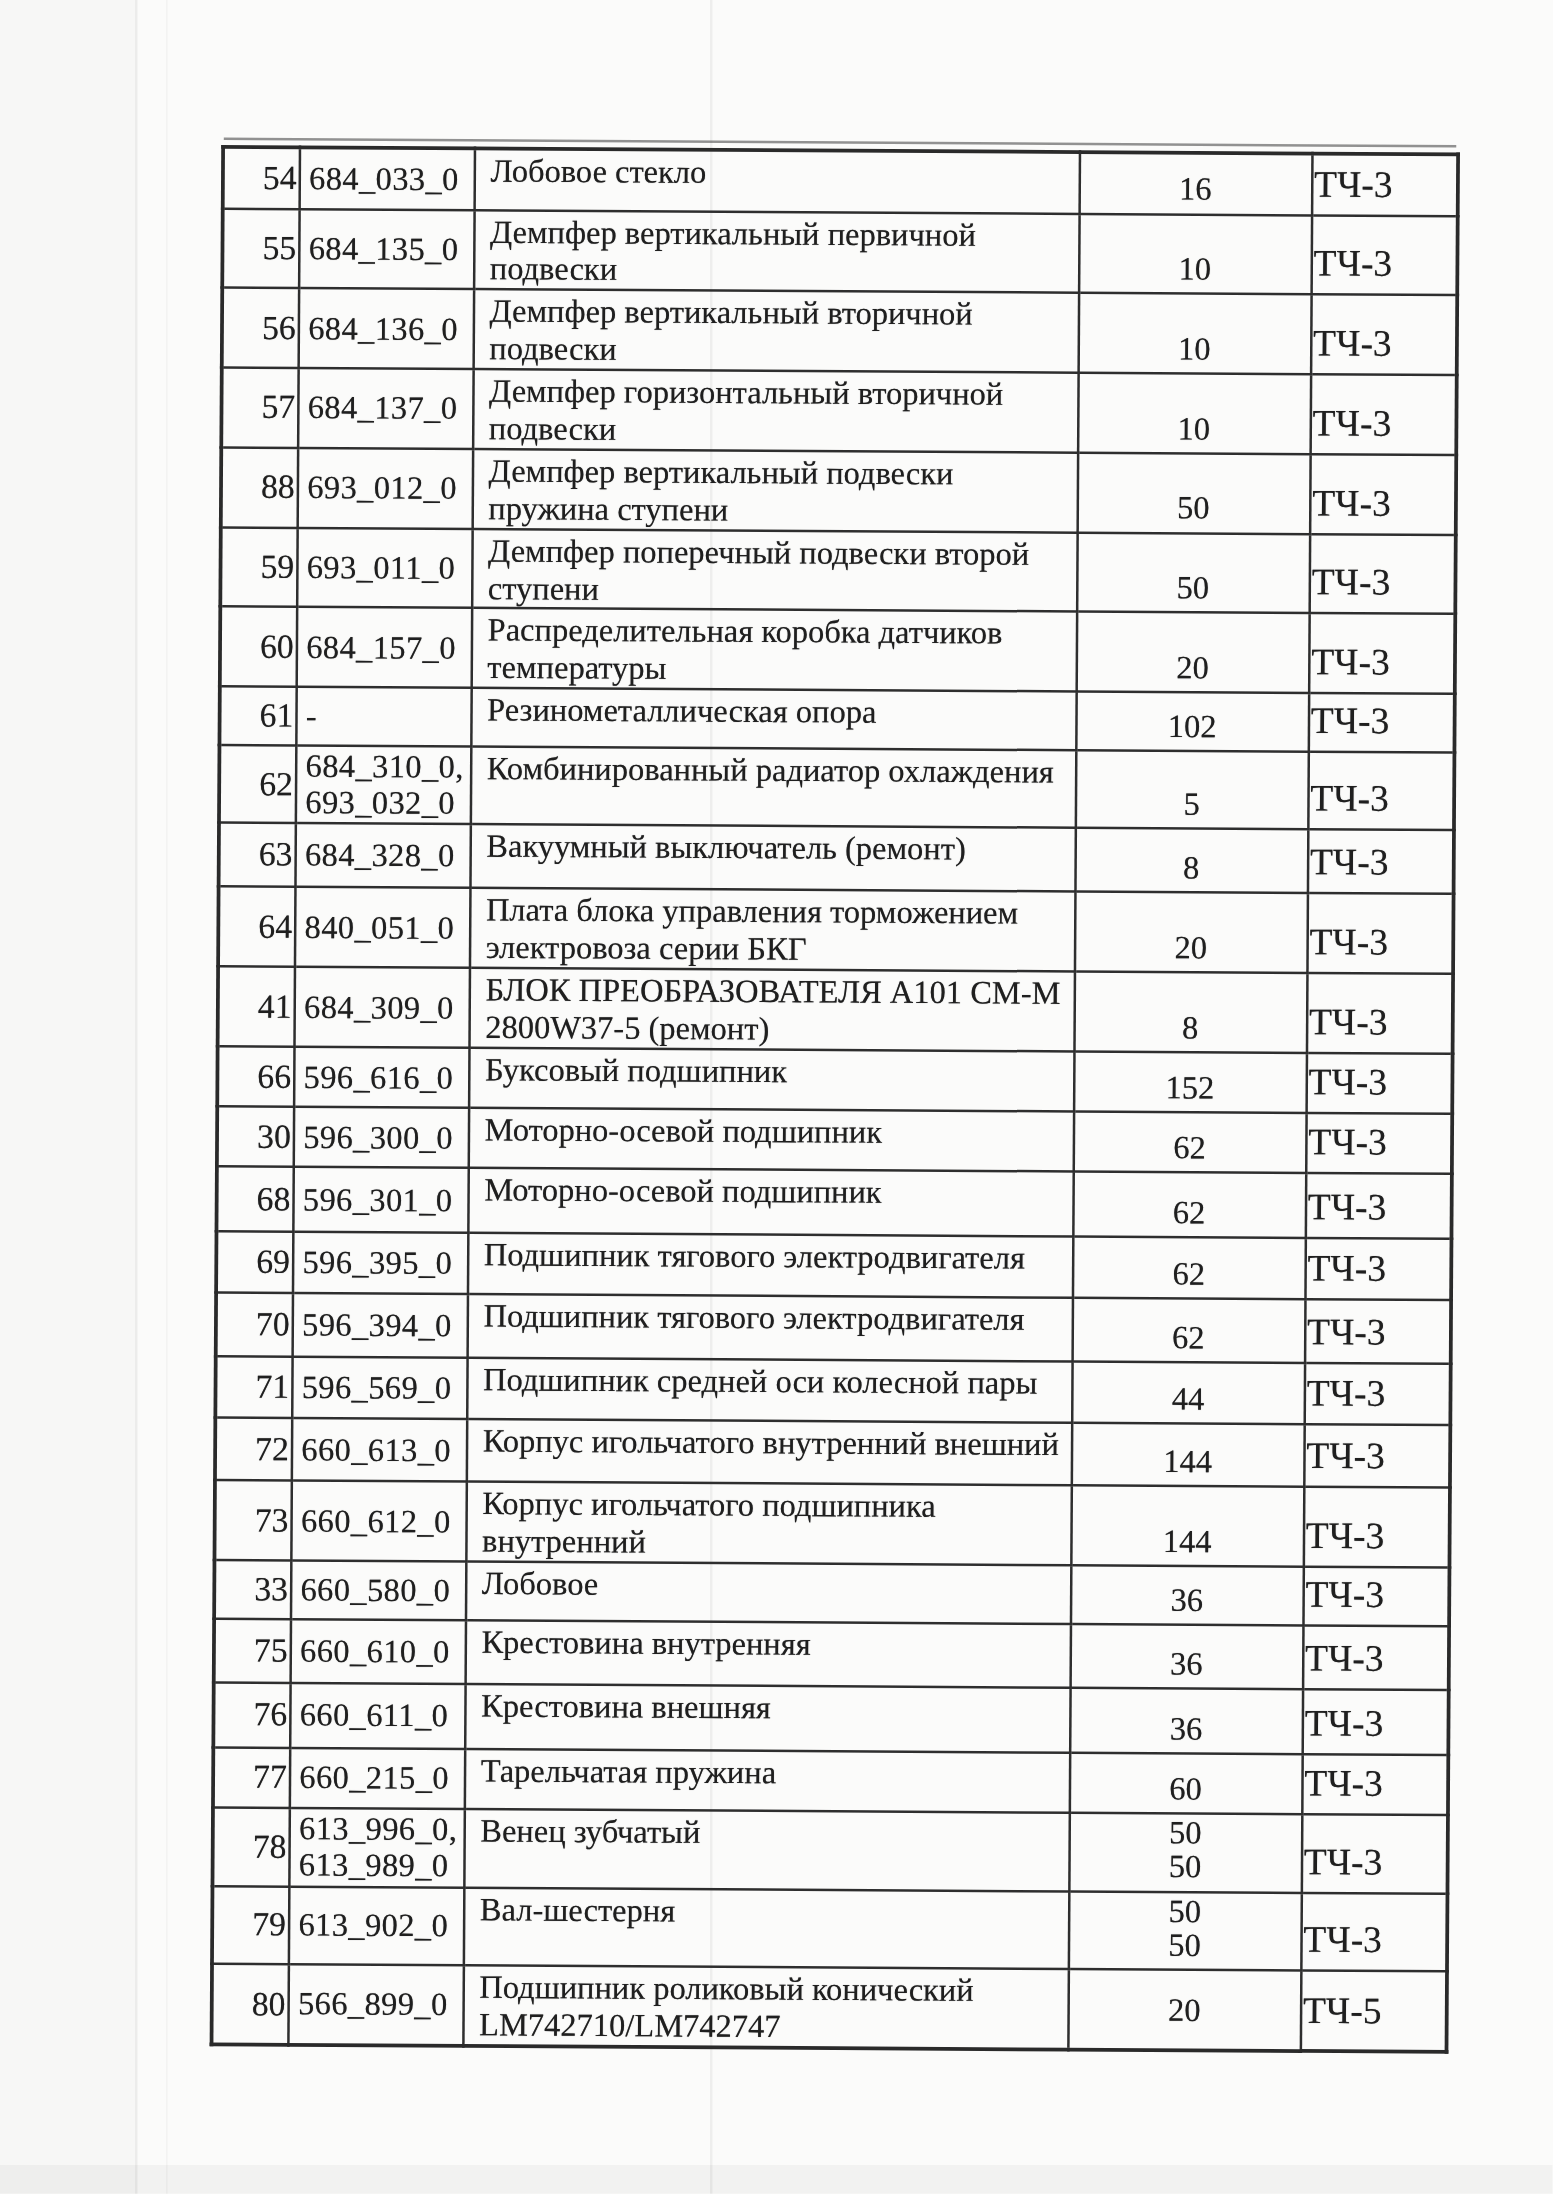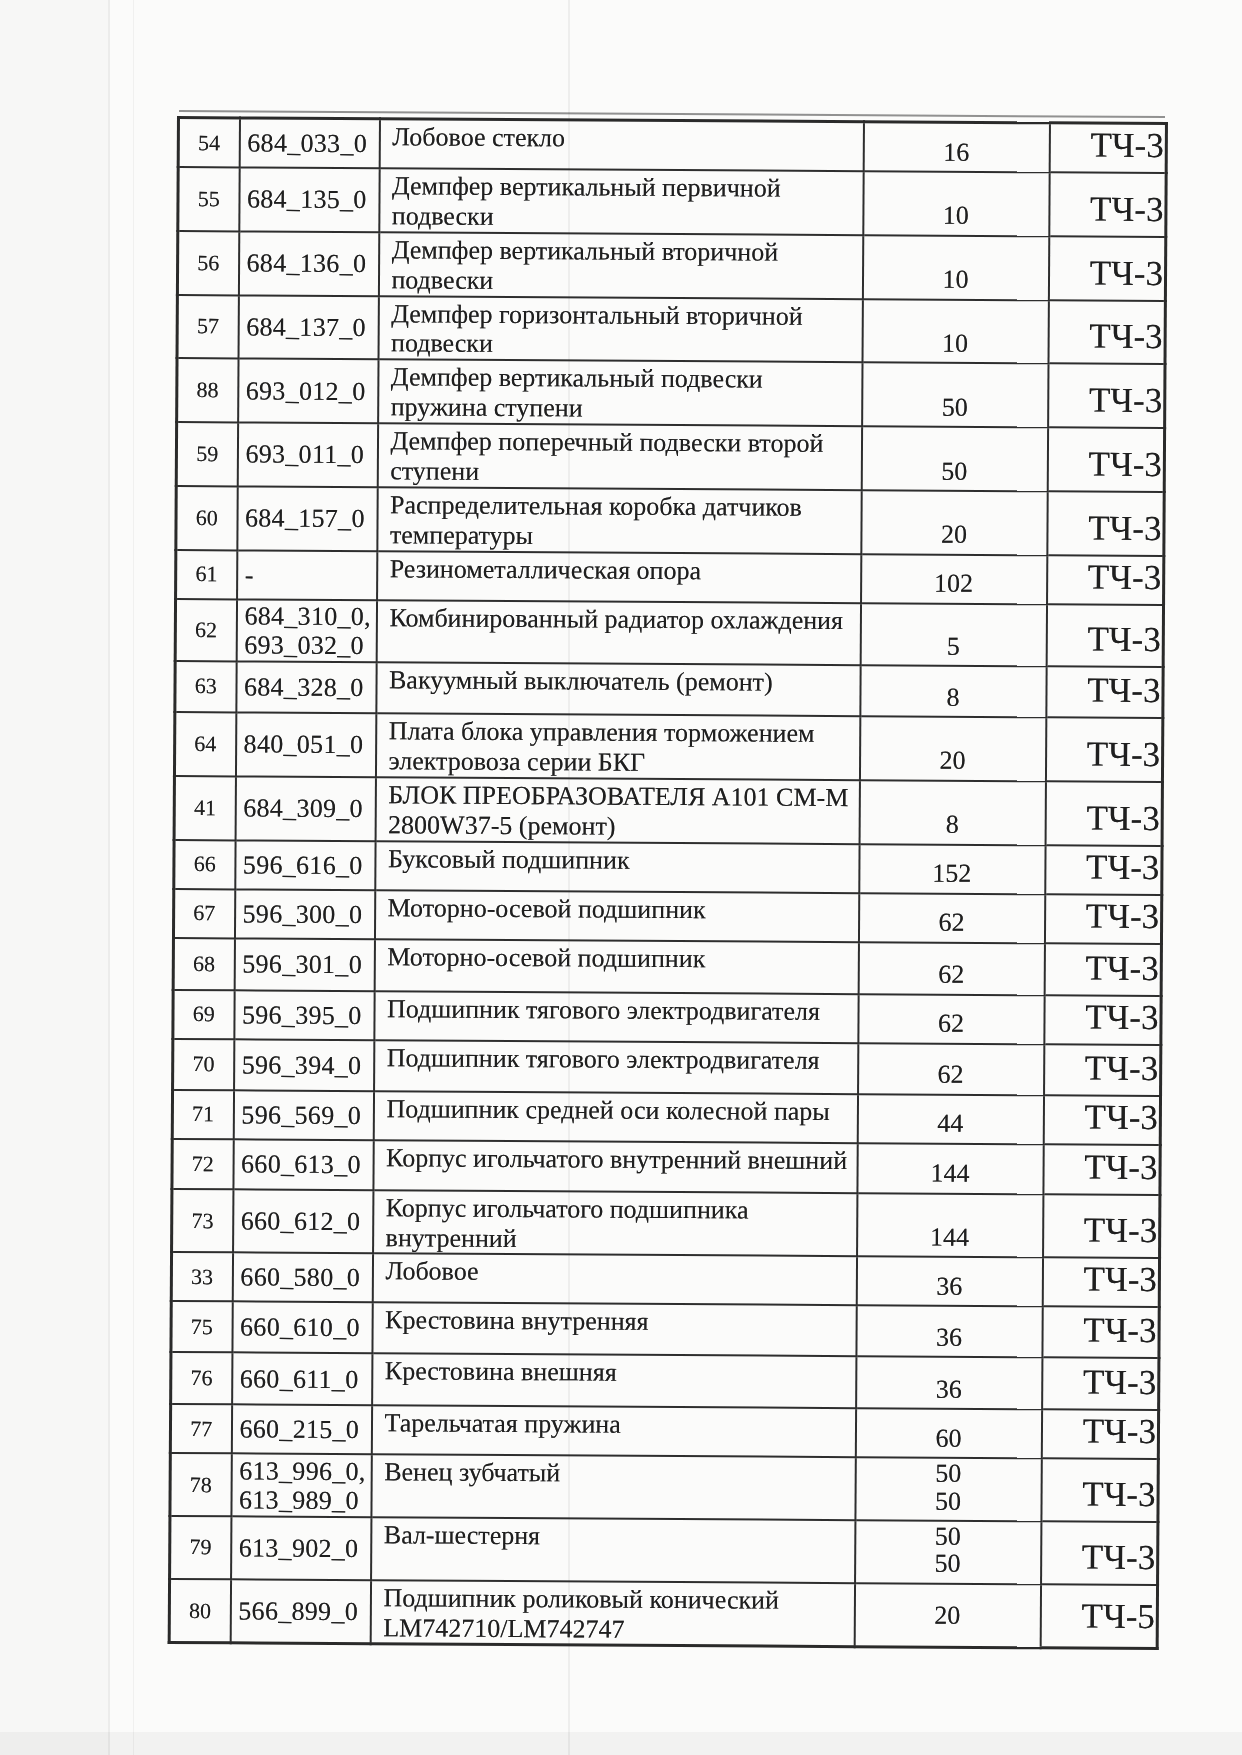--- a/index.html
+++ b/index.html
@@ -53,23 +53,23 @@
     table-layout: fixed;
     width: 988px;
     border: 3px solid #2a2a2a;
   }
   table.parts td {
     border: 2px solid #2e2e2e;
     overflow: visible;
     text-shadow: 0 0 0.6px rgba(25,25,25,0.65);
   }
   td.num-cell {
-    text-align: center;
+    text-align: right;
     vertical-align: middle;
-    font-size: 22px;
+    font-size: 27px;
   }
   td.code-cell {
     vertical-align: middle;
     padding-left: 7px;
     padding-right: 2px;
     font-size: 26px;
     letter-spacing: 0.3px;
     line-height: 1.12;
     word-spacing: 1px;
   }
@@ -81,23 +81,23 @@
   }
   td.qty-cell {
     vertical-align: bottom;
     text-align: center;
     padding-bottom: 5px;
     font-size: 26px;
     line-height: 1.05;
   }
   td.depot-cell {
     vertical-align: bottom;
-    text-align: right;
+    text-align: left;
     padding-bottom: 6px;
-    font-size: 35px;
+    font-size: 30px;
   }
   tr:last-child td.qty-cell,
   tr:last-child td.depot-cell {
     vertical-align: middle;
     padding-bottom: 0;
   }
 </style>
 </head>
 <body>
 
@@ -334,21 +334,21 @@
     </td>
     <td class="qty-cell">
             <div>152</div>
           </td>
     <td class="depot-cell">
       <span>ТЧ-3</span>
     </td>
   </tr>
         <tr style="height: 48px;">
     <td class="num-cell">
-      <span>67</span>
+      <span>30</span>
     </td>
     <td class="code-cell">
       <span>596_300_0</span>
     </td>
     <td class="desc-cell">
       <span>Моторно-осевой подшипник</span>
     </td>
     <td class="qty-cell">
             <div>62</div>
           </td>

